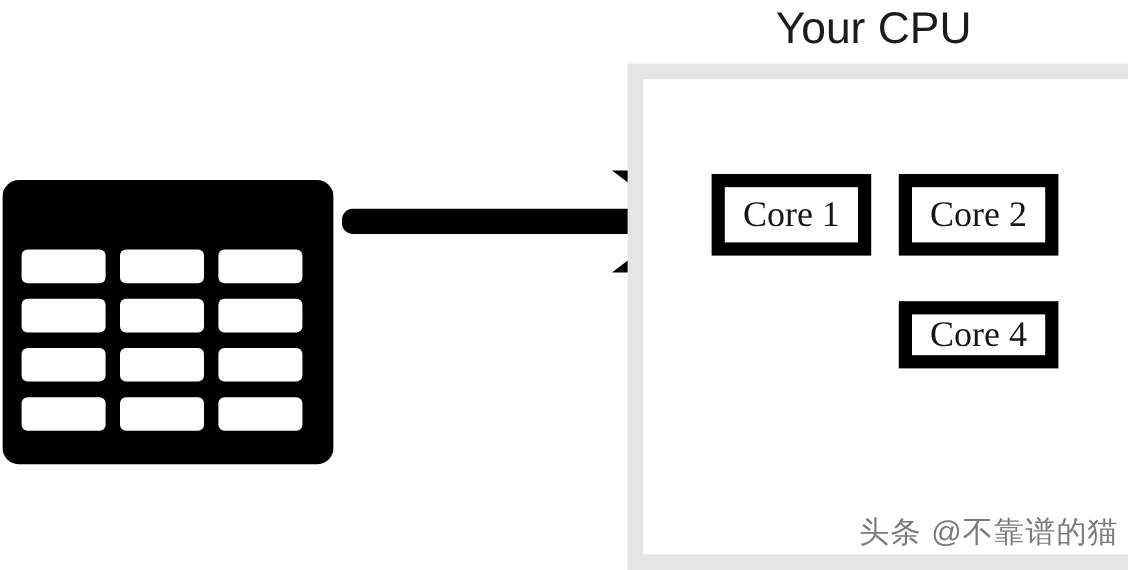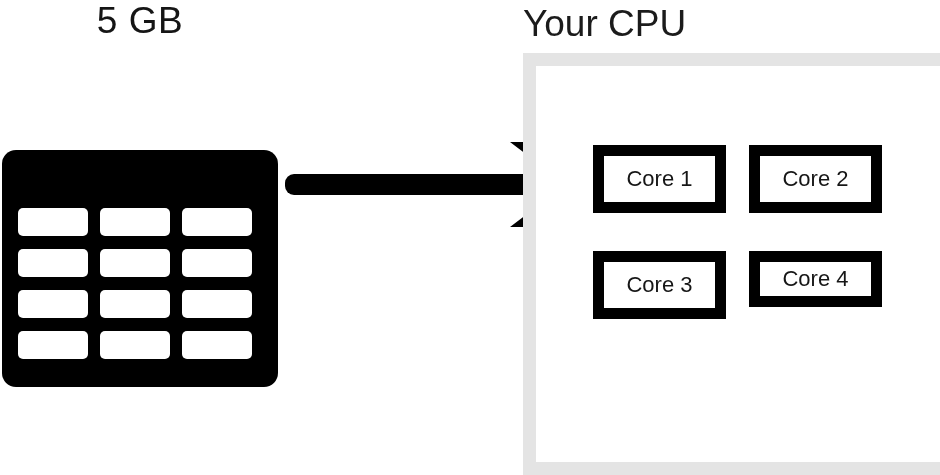--- a/index.html
+++ b/index.html
@@ -101,41 +101,43 @@
     top: 13px;
     right: 0px;
     bottom: 13px;
     background: #ffffff;
   }
   .cpu-title {
     position: absolute;
     left: 523px;
     top: 1px;
     width: 410px;
+    text-align: center;
     font-size: 37px;
     line-height: 46px;
     color: #1b1b1b;
     white-space: nowrap;
   }
 
   
   .core {
     position: absolute;
     box-sizing: border-box;
     border: 11px solid #000000;
     background: #ffffff;
     display: flex;
     align-items: center;
     justify-content: center;
   }
   .core-label {
-    font-size: 22px;
+    font-size: 30px;
     line-height: 34px;
     color: #161616;
     white-space: nowrap;
+    font-family: Liberation Serif, serif;
   }
   .core-1 { left: 593px; top: 145px; width: 133px; height: 68px; }
   .core-2 { left: 749px; top: 145px; width: 133px; height: 68px; text-align: center; }
   .core-3 { left: 593px; top: 251px; width: 133px; height: 68px; }
   .core-4 { left: 749px; top: 251px; width: 133px; height: 56px; }
 
   
   .watermark {
     position: absolute;
     left: 716px;
@@ -147,21 +149,20 @@
     white-space: nowrap;
     color: rgba(40,40,40,0.62);
     letter-spacing: 1px;
   }
 </style>
 </head>
 <body>
 
 <div id="stage">
 
-  <div class="gb-label">5 GB</div>
 
 
   <div class="table-icon">
     <svg viewBox="0 0 276 237" width="276" height="237" xmlns="http://www.w3.org/2000/svg">
       <rect x="0" y="0" width="276" height="237" rx="14" ry="14" fill="#000000"></rect>
 
       <rect x="16" y="58" width="70" height="28" rx="5" ry="5" fill="#ffffff"></rect>
       <rect x="98" y="58" width="70" height="28" rx="5" ry="5" fill="#ffffff"></rect>
       <rect x="180" y="58" width="70" height="28" rx="5" ry="5" fill="#ffffff"></rect>
 
@@ -194,21 +195,19 @@
   </div>
 
   <div class="cpu-title">Your CPU</div>
 
   <div class="core core-1">
     <span class="core-label">Core 1</span>
   </div>
   <div class="core core-2">
     <span class="core-label">Core 2</span>
   </div>
-  <div class="core core-3">
-    <span class="core-label">Core 3</span>
-  </div>
   <div class="core core-4">
     <span class="core-label">Core 4</span>
   </div>
 
+  <div class="watermark">头条 @不靠谱的猫</div>
 
 </div>
 
 </body></html>

